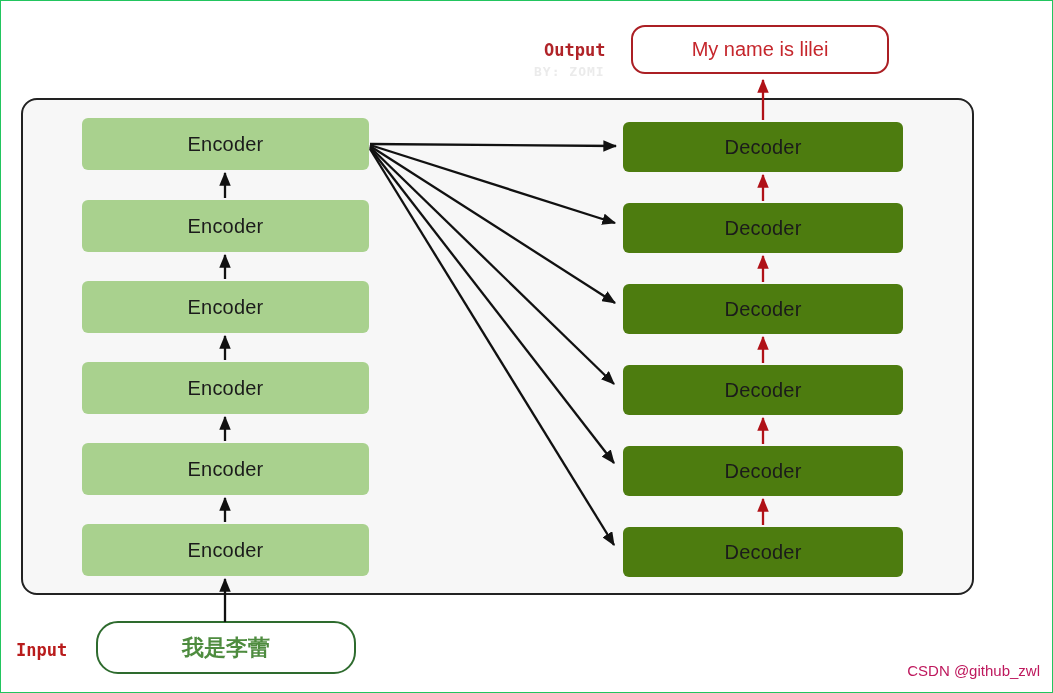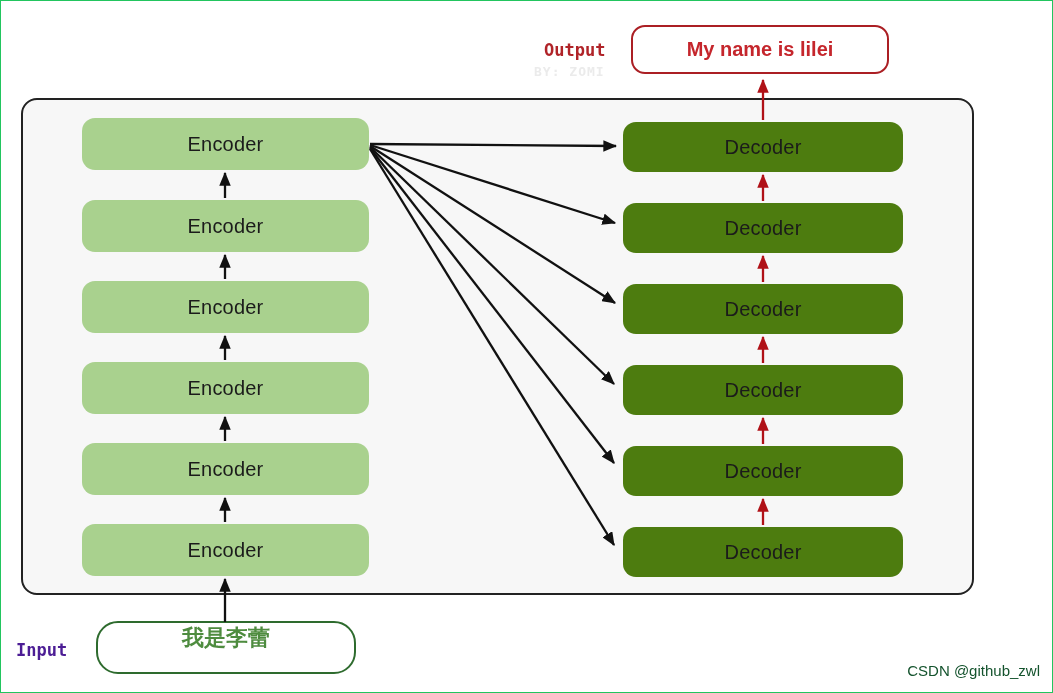--- a/index.html
+++ b/index.html
@@ -17,53 +17,53 @@
     left: 20px; top: 97px;
     width: 953px; height: 497px;
     background: #f7f7f7;
     border: 2.5px solid #222222;
     border-radius: 16px;
   }
   .enc, .dec {
     position: absolute;
     display: flex; align-items: center; justify-content: center;
     font-size: 20px; color: #1b1b1b;
-    border-radius: 13px;
+    border-radius: 6px;
     letter-spacing: 0.2px;
   }
   .enc { left: 81px; width: 287px; height: 52px; background: #a9d18e; }
   .dec { left: 622px; width: 280px; height: 50px; background: #4d7c0f; }
   #output-box {
     position: absolute; left: 630px; top: 24px; width: 258px; height: 49px;
     background: #ffffff; border: 2.5px solid #ab1f24; border-radius: 14px;
     display: flex; align-items: center; justify-content: center;
-    color: #c5262c; font-size: 20px; font-weight: bold;
+    color: #c5262c; font-size: 20px;
   }
   #input-box {
     position: absolute; left: 95px; top: 620px; width: 260px; height: 53px;
     background: #ffffff; border: 2.5px solid #2e6b2e; border-radius: 22px;
-    display: flex; justify-content: center;
+    display: flex; align-items: center; justify-content: center;
     color: #4e8c3f; font-size: 22px; font-weight: bold;
   }
   .io-label {
     position: absolute;
     font-family: "DejaVu Sans Mono", monospace;
     font-size: 17px; font-weight: bold;
   }
   #output-label { left: 543px; top: 39px; color: #b02328; }
-  #input-label  { left: 15px;  top: 639px; color: #4c1d95; }
+  #input-label  { left: 15px;  top: 639px; color: #b91c1c; }
   #wm-top {
     position: absolute; left: 533px; top: 63px;
     font-family: "DejaVu Sans Mono", monospace;
     font-size: 13px; font-weight: bold; letter-spacing: 1px;
     color: #ebebeb;
   }
   #wm-bottom {
     position: absolute; right: 12px; top: 661px;
-    font-size: 15px; color: #14532d;
+    font-size: 15px; color: #be185d;
   }
   #arrows { position: absolute; left: 0; top: 0; pointer-events: none; }
   .black-line { stroke: #111111; stroke-width: 2.3; fill: none; }
   .red-line   { stroke: #b01117; stroke-width: 2.3; fill: none; }
 </style>
 </head>
 <body>
 
 <div id="stage">
 

